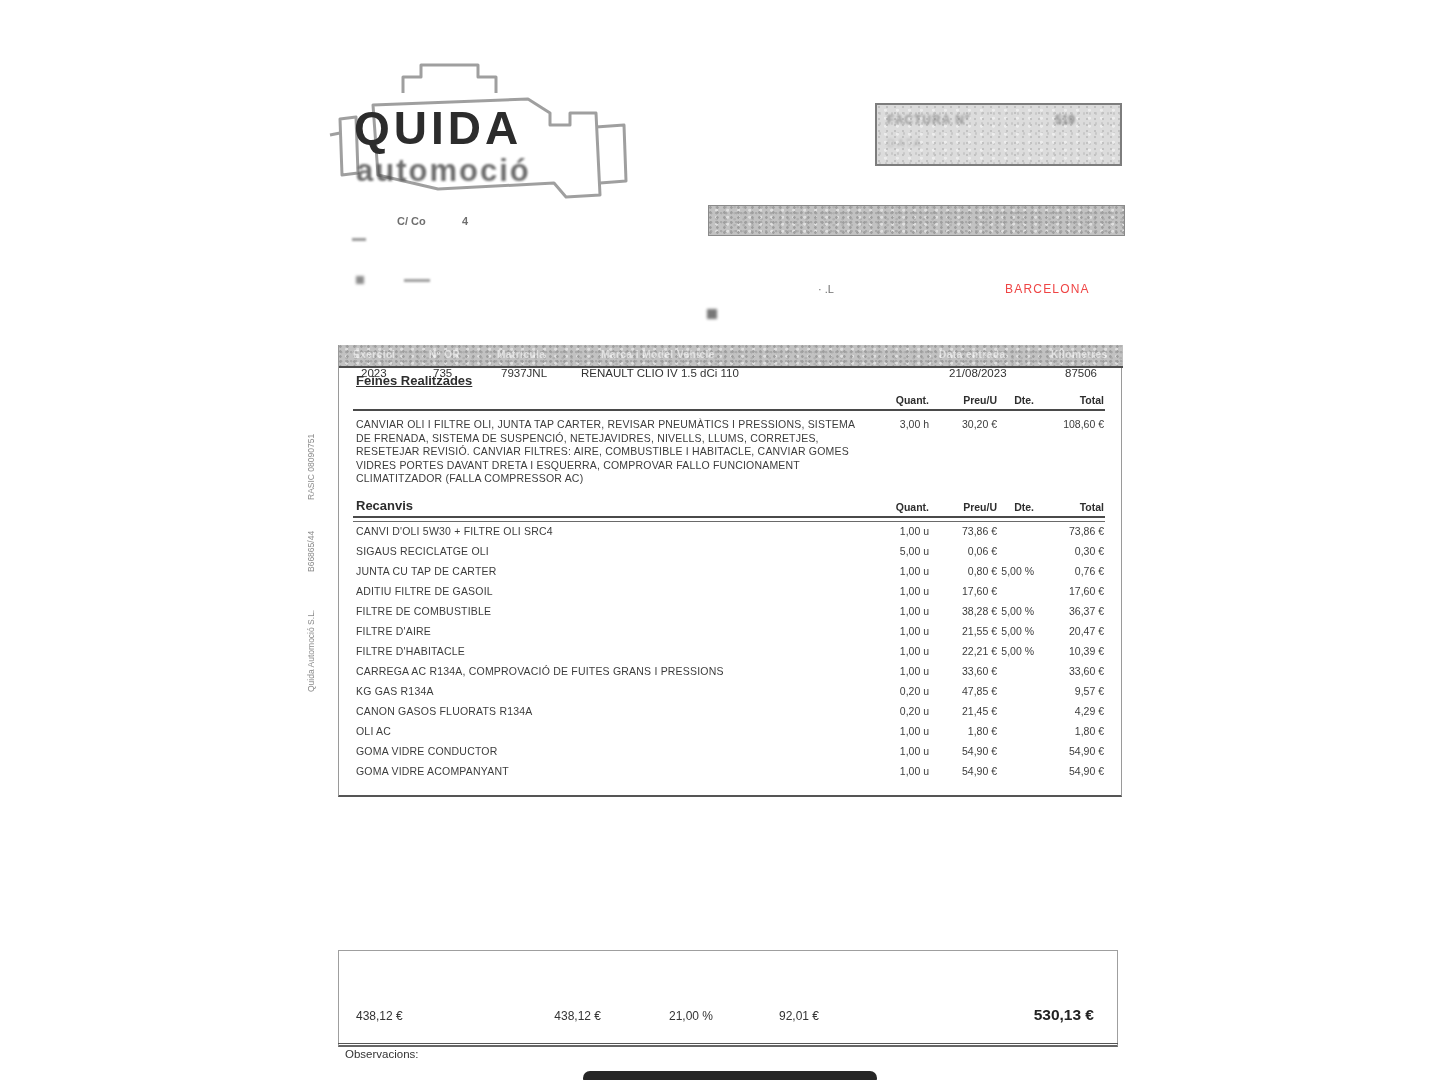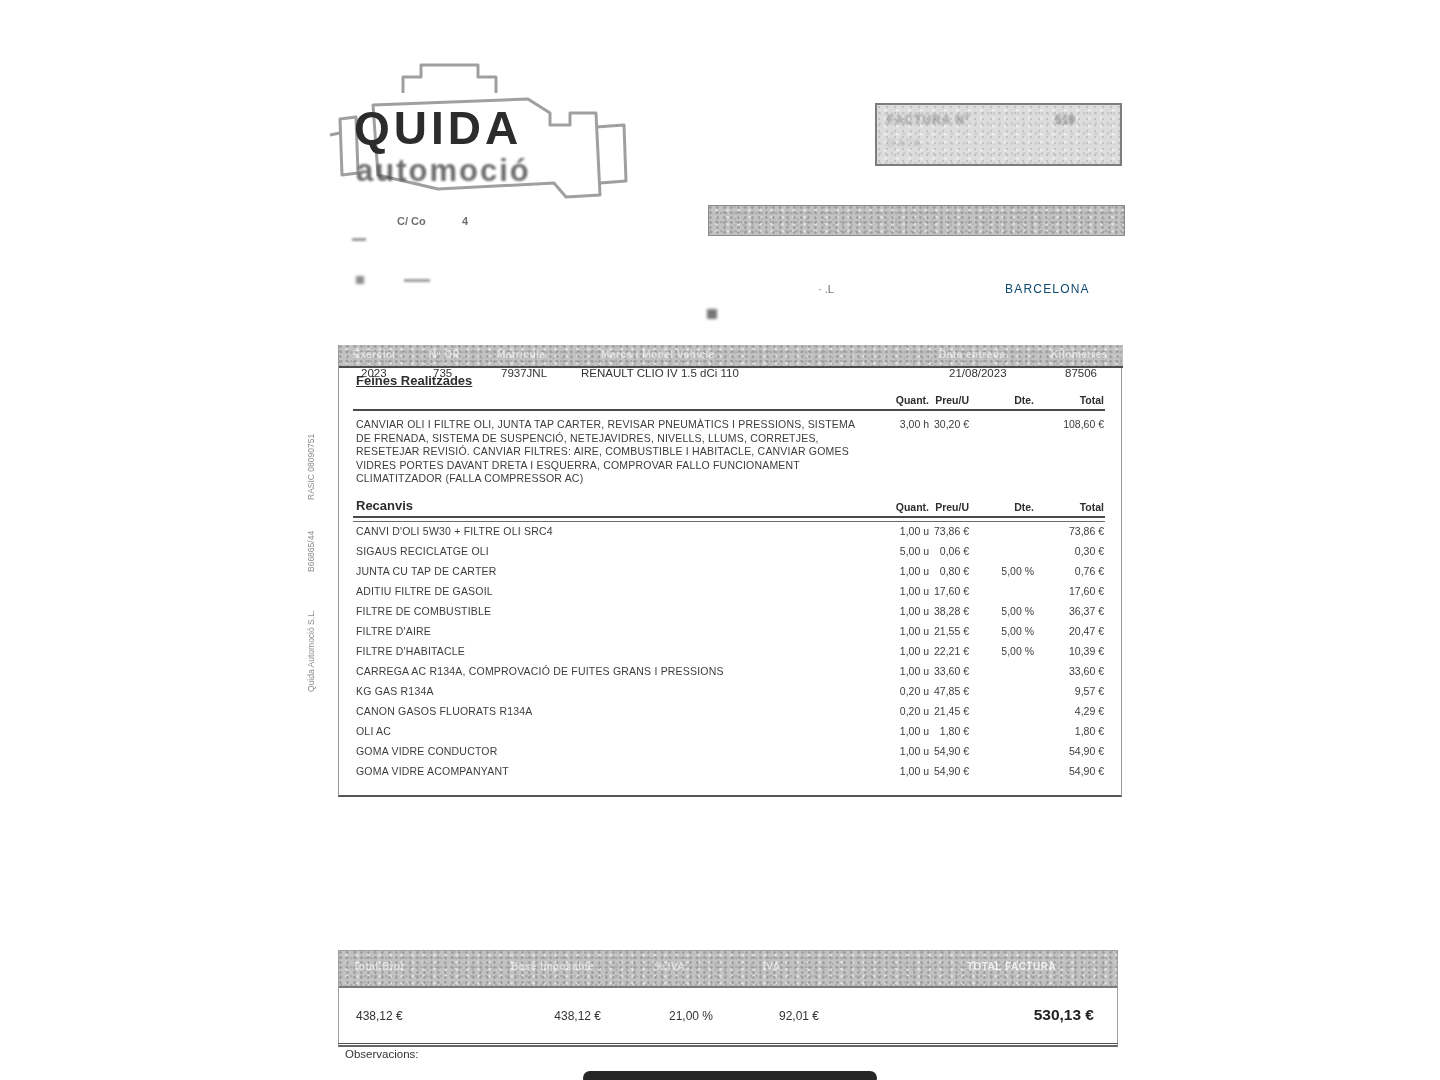--- a/index.html
+++ b/index.html
@@ -58,21 +58,21 @@
     border-left:1px solid #9a9a9a;border-right:1px solid #9a9a9a;border-bottom:2px solid #555;box-sizing:border-box;}
   #vt-header{left:0px;top:0px;width:784px;height:23px;border-bottom:2px solid #4c4c4c;box-sizing:border-box;}
   .vrow-cell{position:absolute;top:22px;font-size:11.5px;color:#333;white-space:nowrap;}
   .sec-title{font-size:13px;font-weight:bold;color:#2e2e2e;white-space:nowrap;}
   .colhead{position:absolute;font-size:10.5px;font-weight:bold;color:#2e2e2e;text-align:right;}
   .rule{position:absolute;left:14px;width:752px;border-top:2px solid #4a4a4a;}
   .rule2{position:absolute;left:14px;width:752px;height:3px;border-top:2px solid #4a4a4a;border-bottom:1px solid #6a6a6a;}
   .wl{position:absolute;left:17px;font-size:10.5px;color:#3c3c3c;white-space:nowrap;letter-spacing:0.2px;}
   .cell{position:absolute;font-size:10.5px;color:#3c3c3c;text-align:right;white-space:nowrap;}
   .c-quant{left:500px;width:90px;}
-  .c-preu{left:576px;width:54px;}
+  .c-preu{left:604px;width:54px;}
   .c-dte{left:655px;width:40px;}
   .c-total{left:700px;width:65px;}
   .item-row{position:absolute;left:0;width:784px;height:20px;}
   .item-desc{position:absolute;left:17px;top:0;font-size:10.5px;color:#3c3c3c;white-space:nowrap;letter-spacing:0.2px;}
   
   .vtext{position:absolute;transform:rotate(-90deg);transform-origin:left top;
     font-size:8.5px;color:#8a8a8a;white-space:nowrap;filter:blur(0.3px);}
   
   #totals-box{left:338px;top:950px;width:780px;height:97px;border:1px solid #9f9f9f;
     border-bottom:2px solid #666;box-sizing:border-box;}
@@ -110,21 +110,21 @@
 
   <div class="abs speckle-light" id="invoice-box">
     <span class="ln1">FACTURA Nº</span>
     <span class="num">519</span>
     <span class="ln2">DATA</span>
   </div>
 
   <div class="abs speckle" id="redact-bar"></div>
 
   <div class="abs scan-faint" style="left:818px;top:283px;font-size:11px;">· .L</div>
-  <div class="abs" style="left:1005px;top:282px;font-size:12px;color:#0c4a6e;letter-spacing:1.2px;">BARCELONA</div>
+  <div class="abs" style="left:1005px;top:282px;font-size:12px;color:#ef4444;letter-spacing:1.2px;">BARCELONA</div>
   <div class="abs" style="left:707px;top:309px;width:10px;height:10px;background:#777;filter:blur(1.5px);"></div>
 
   <div class="abs" id="main-table">
 
     <div class="abs speckle" id="vt-header">
         <span class="faintbar-label" style="left: 14px;">Exercici</span>
         <span class="faintbar-label" style="left: 90px;">Nº OR</span>
         <span class="faintbar-label" style="left: 158px;">Matrícula</span>
         <span class="faintbar-label" style="left: 262px;">Marca i Model Vehicle</span>
         <span class="faintbar-label" style="left: 600px;">Data entrada</span>
@@ -256,27 +256,20 @@
           <span class="cell c-total" style="top: 0px;">54,90 €</span>
         </div>
       </div>
   </div>
 
   <div class="vtext" style="left:306px;top:500px;">RASIC 08090751</div>
   <div class="vtext" style="left:306px;top:572px;">B66865/44</div>
   <div class="vtext" style="left:306px;top:692px;">Quida Automoció S.L.</div>
 
   <div class="abs" id="totals-box">
-    <div class="speckle" id="totals-bar">
-        <span class="faintbar-label" style="left: 14px; top: 10px;">Total Brut</span>
-        <span class="faintbar-label" style="left: 172px; top: 10px;">Base Imposable</span>
-        <span class="faintbar-label" style="left: 316px; top: 10px;">% IVA</span>
-        <span class="faintbar-label" style="left: 424px; top: 10px;">IVA</span>
-        <span class="faintbar-label" style="left: 628px; top: 10px; color: rgba(255, 255, 255, 0.78);">TOTAL FACTURA</span>
-      </div>
     <span class="tot-val" style="left:17px;width:70px;text-align:left;">438,12 €</span>
     <span class="tot-val" style="left:172px;width:90px;">438,12 €</span>
     <span class="tot-val" style="left:300px;width:74px;">21,00 %</span>
     <span class="tot-val" style="left:408px;width:72px;">92,01 €</span>
     <span class="tot-val" style="left:635px;width:120px;font-size:15.5px;font-weight:bold;color:#222;top:55px;">530,13 €</span>
   </div>
 
   <div class="abs" id="footer-rule"></div>
   <div class="abs" id="observacions">Observacions:</div>
   <div class="abs" id="black-bar"></div>

